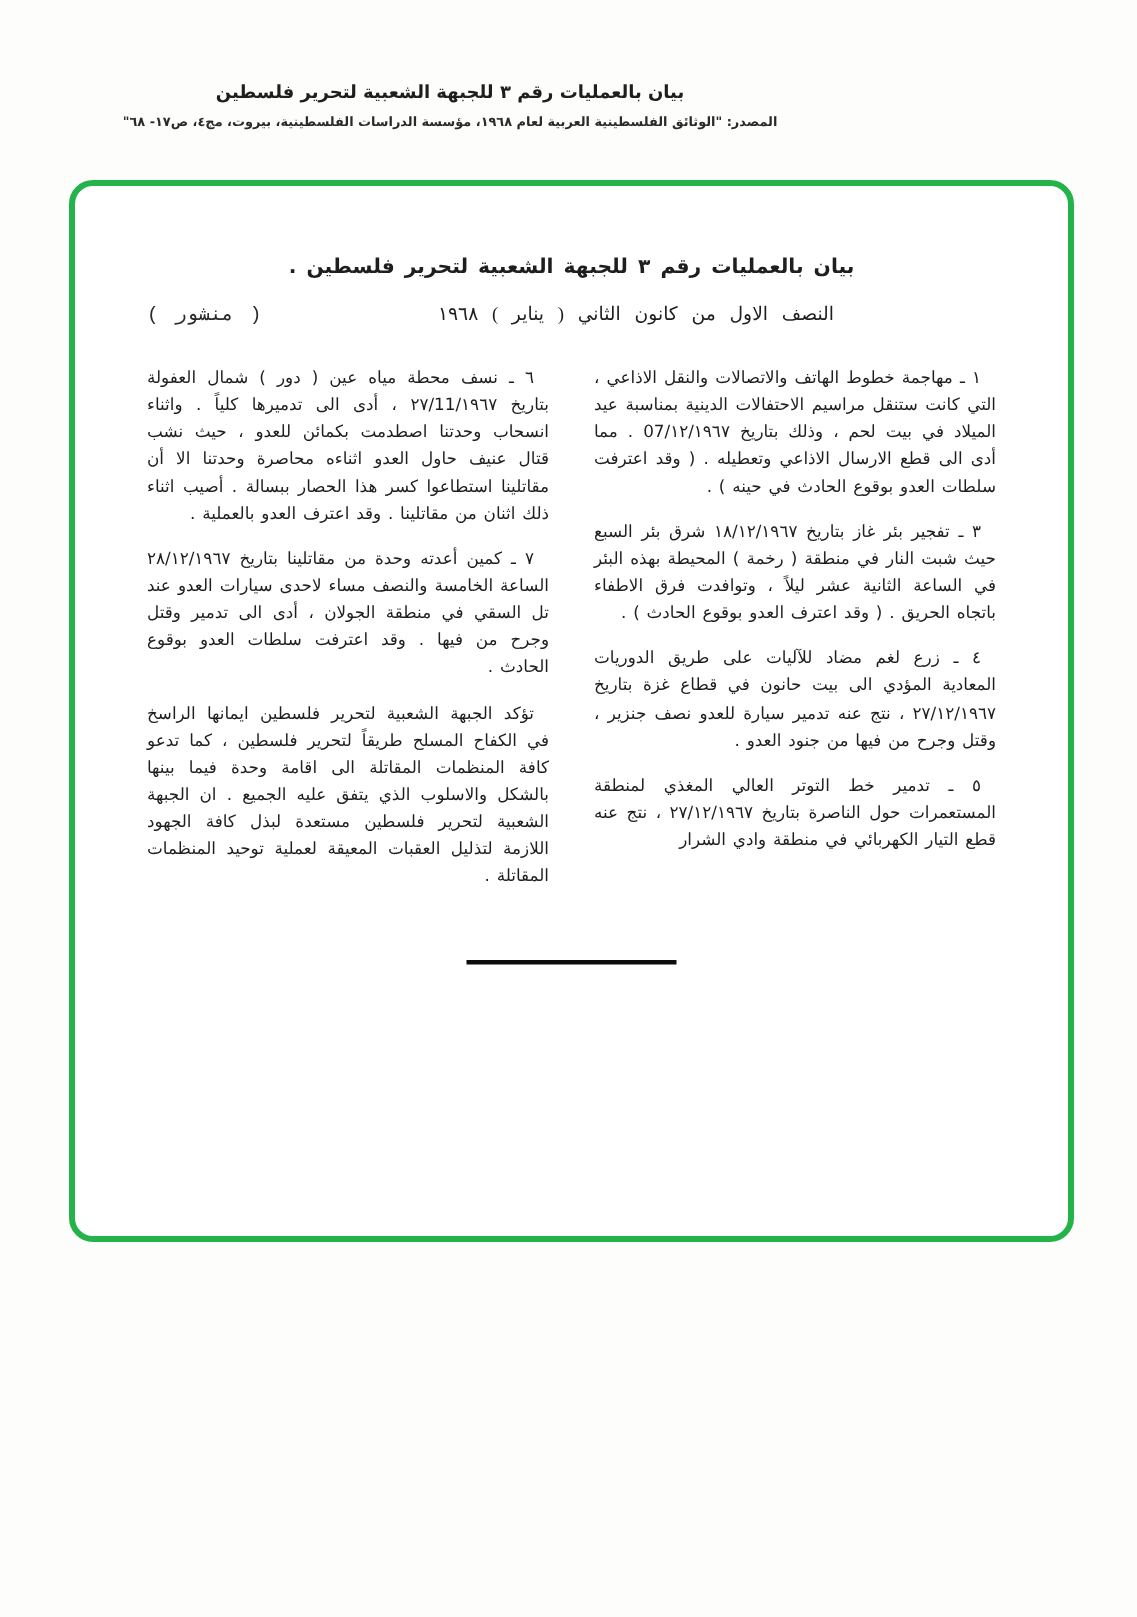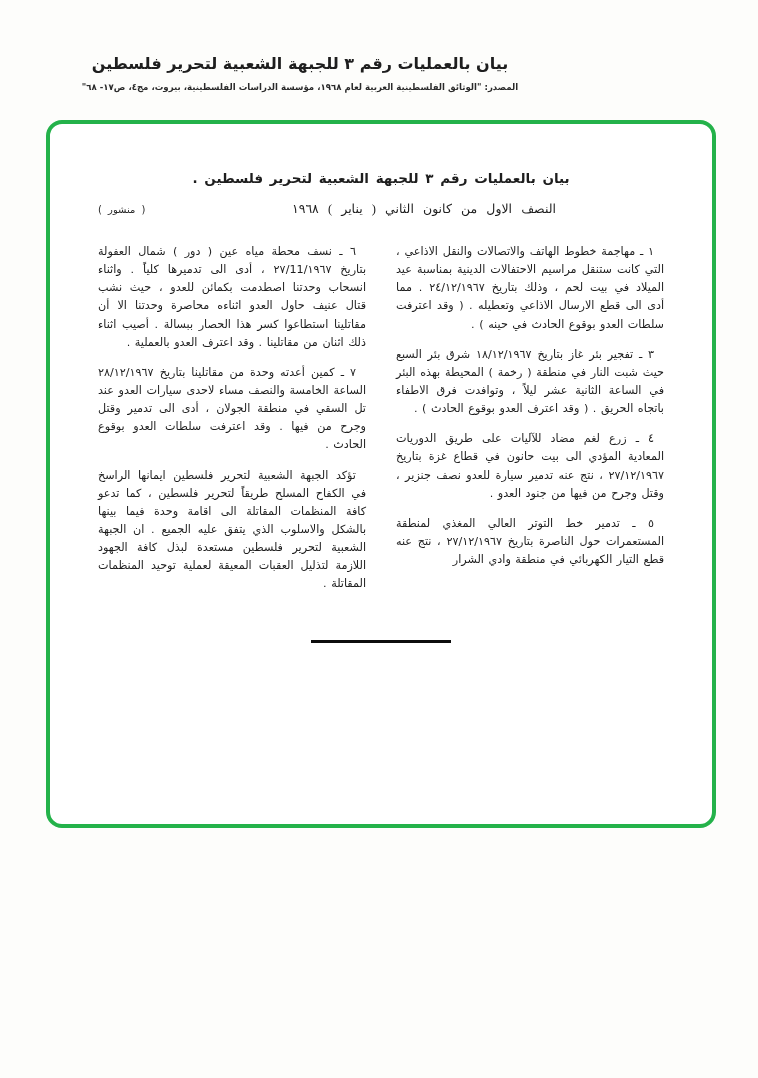--- a/index.html
+++ b/index.html
@@ -14,21 +14,21 @@
   }
 
   
   .page-header {
     width:600px;
     padding-top:54px;
     text-align:center;
     direction:rtl;
   }
   .page-header .hdr-title {
-    font-size:16px;
+    font-size:12px;
     font-weight:bold;
     letter-spacing:0.2px;
     margin-bottom:9px;
   }
   .page-header .hdr-source {
     font-size:8.6px;
     font-weight:bold;
     color:#2a2a2a;
   }
 
@@ -59,23 +59,24 @@
     align-items:baseline;
     margin-bottom:26px;
   }
   .doc-subtitle {
     font-size:12.5px;
     word-spacing:6px;
     margin-right:108px;
     font-family:Liberation Serif, serif;
   }
   .pub-note {
-    font-size:10px;
+    font-size:13px;
     word-spacing:3px;
     color:#2a2a2a;
+    font-family:Liberation Mono, monospace;
   }
 
   .columns {
     display:flex;
     gap:30px;
   }
   .col {
     flex:1;
     font-size:11.2px;
     line-height:1.62;
@@ -108,21 +109,21 @@
   <h1 class="doc-title">بيان بالعمليات رقم ٣ للجبهة الشعبية لتحرير فلسطين .</h1>
 
   <div class="subtitle-row">
     <span class="doc-subtitle">النصف الاول من كانون الثاني ( يناير ) ١٩٦٨</span>
     <span class="pub-note">( منشور )</span>
   </div>
 
   <div class="columns">
 
     <div class="col col-right">
-      <p>١ ـ مهاجمة خطوط الهاتف والاتصالات والنقل الاذاعي ، التي كانت ستنقل مراسيم الاحتفالات الدينية بمناسبة عيد الميلاد في بيت لحم ، وذلك بتاريخ ٢٤/١٢/١٩٦٧ . مما أدى الى قطع الارسال الاذاعي وتعطيله . ( وقد اعترفت سلطات العدو بوقوع الحادث في حينه ) .</p>
+      <p>١ ـ مهاجمة خطوط الهاتف والاتصالات والنقل الاذاعي ، التي كانت ستنقل مراسيم الاحتفالات الدينية بمناسبة عيد الميلاد في بيت لحم ، وذلك بتاريخ 07/١٢/١٩٦٧ . مما أدى الى قطع الارسال الاذاعي وتعطيله . ( وقد اعترفت سلطات العدو بوقوع الحادث في حينه ) .</p>
       <p>٣ ـ تفجير بئر غاز بتاريخ ١٨/١٢/١٩٦٧ شرق بئر السبع حيث شبت النار في منطقة ( رخمة ) المحيطة بهذه البئر في الساعة الثانية عشر ليلاً ، وتوافدت فرق الاطفاء باتجاه الحريق . ( وقد اعترف العدو بوقوع الحادث ) .</p>
       <p>٤ ـ زرع لغم مضاد للآليات على طريق الدوريات المعادية المؤدي الى بيت حانون في قطاع غزة بتاريخ ٢٧/١٢/١٩٦٧ ، نتج عنه تدمير سيارة للعدو نصف جنزير ، وقتل وجرح من فيها من جنود العدو .</p>
       <p>٥ ـ تدمير خط التوتر العالي المغذي لمنطقة المستعمرات حول الناصرة بتاريخ ٢٧/١٢/١٩٦٧ ، نتج عنه قطع التيار الكهربائي في منطقة وادي الشرار</p>
     </div>
 
     <div class="col col-left">
       <p>٦ ـ نسف محطة مياه عين ( دور ) شمال العفولة بتاريخ ٢٧/11/١٩٦٧ ، أدى الى تدميرها كلياً . واثناء انسحاب وحدتنا اصطدمت بكمائن للعدو ، حيث نشب قتال عنيف حاول العدو اثناءه محاصرة وحدتنا الا أن مقاتلينا استطاعوا كسر هذا الحصار ببسالة . أصيب اثناء ذلك اثنان من مقاتلينا . وقد اعترف العدو بالعملية .</p>
       <p>٧ ـ كمين أعدته وحدة من مقاتلينا بتاريخ ٢٨/١٢/١٩٦٧ الساعة الخامسة والنصف مساء لاحدى سيارات العدو عند تل السقي في منطقة الجولان ، أدى الى تدمير وقتل وجرح من فيها . وقد اعترفت سلطات العدو بوقوع الحادث .</p>
       <p>تؤكد الجبهة الشعبية لتحرير فلسطين ايمانها الراسخ في الكفاح المسلح طريقاً لتحرير فلسطين ، كما تدعو كافة المنظمات المقاتلة الى اقامة وحدة فيما بينها بالشكل والاسلوب الذي يتفق عليه الجميع . ان الجبهة الشعبية لتحرير فلسطين مستعدة لبذل كافة الجهود اللازمة لتذليل العقبات المعيقة لعملية توحيد المنظمات المقاتلة .</p>
     </div>

